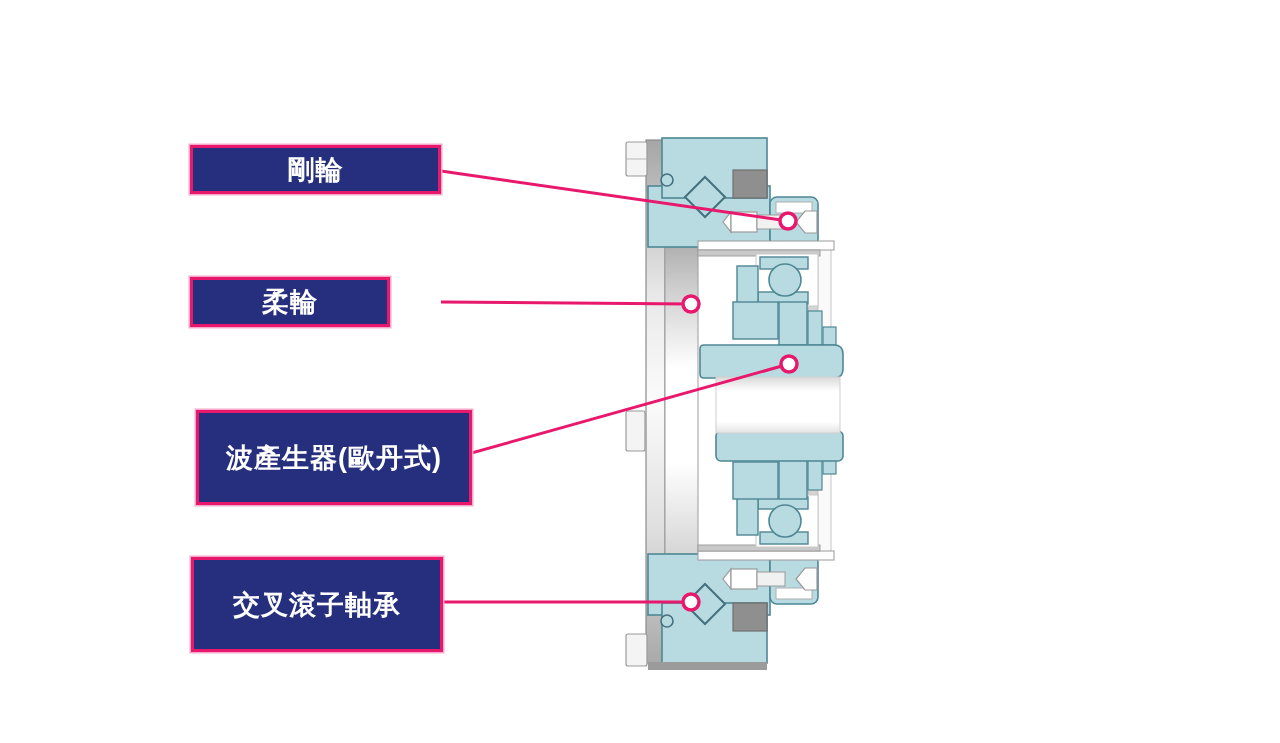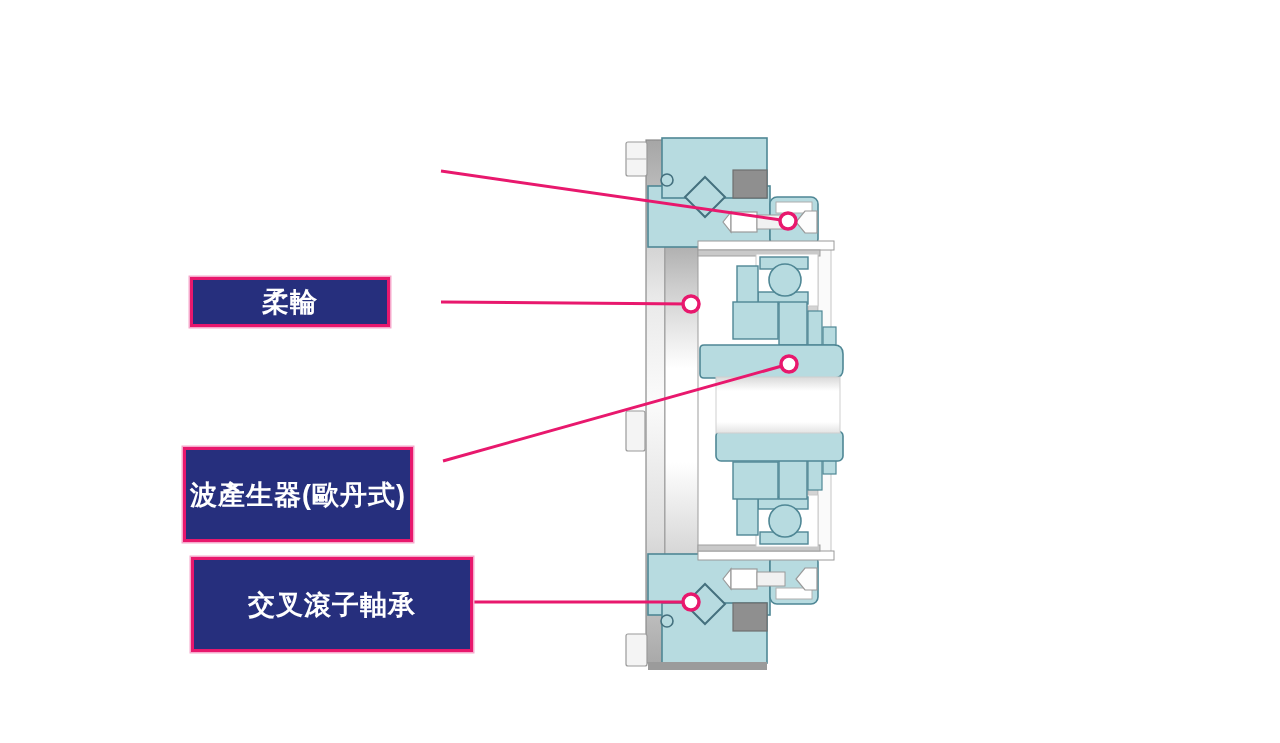--- a/index.html
+++ b/index.html
@@ -18,22 +18,22 @@
     display:flex;align-items:center;justify-content:center;
     box-sizing:border-box;
   }
   .label-box span{
     color:var(--label-text,#ffffff);
     font-size:27px;font-weight:bold;letter-spacing:1px;
     white-space:nowrap;
   }
   .b1{left:190px;top:145px;width:251px;height:49px;}
   .b2{left:190px;top:277px;width:200px;height:50px;}
-  .b3{left:183px;top:410px;width:230px;height:95px;margin-top:37px;}
-  .b4{left:191px;top:557px;width:282px;height:95px;}
+  .b3{left:196px;top:410px;width:276px;height:95px;}
+  .b4{left:191px;top:557px;width:252px;height:95px;}
 </style>
 </head>
 <body>
 
 <div class="canvas">
 
   <svg class="diagram-svg" viewBox="0 0 1280 743">
     <defs>
       <linearGradient id="gPlate" x1="0" y1="0" x2="0" y2="1">
         <stop offset="0" stop-color="#a6a6a6"></stop>
@@ -116,20 +116,23 @@
       <line x1="443" y1="602" x2="691" y2="602"></line>
     </g>
     <g fill="#ffffff" stroke="#e8186d" stroke-width="3.5">
       <circle cx="788" cy="221" r="8"></circle>
       <circle cx="691" cy="304" r="8"></circle>
       <circle cx="789" cy="364" r="8"></circle>
       <circle cx="691" cy="602" r="8"></circle>
     </g>
   </svg>
 
+  <div class="label-box b1">
+    <span>剛輪</span>
+  </div>
   <div class="label-box b2">
     <span>柔輪</span>
   </div>
   <div class="label-box b3">
     <span>波產生器(歐丹式)</span>
   </div>
   <div class="label-box b4">
     <span>交叉滾子軸承</span>
   </div>
 

